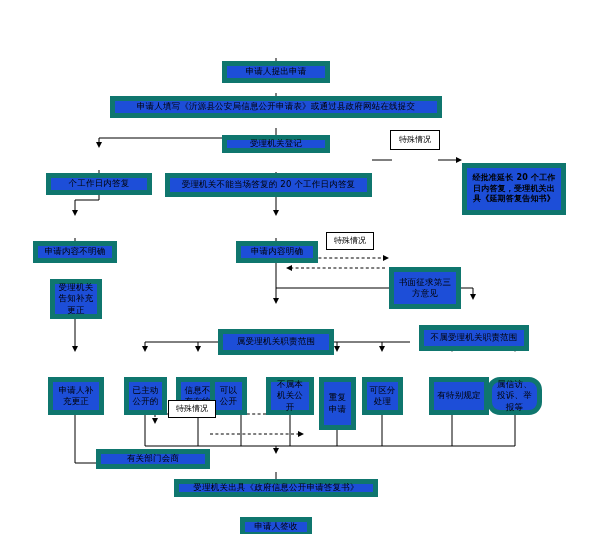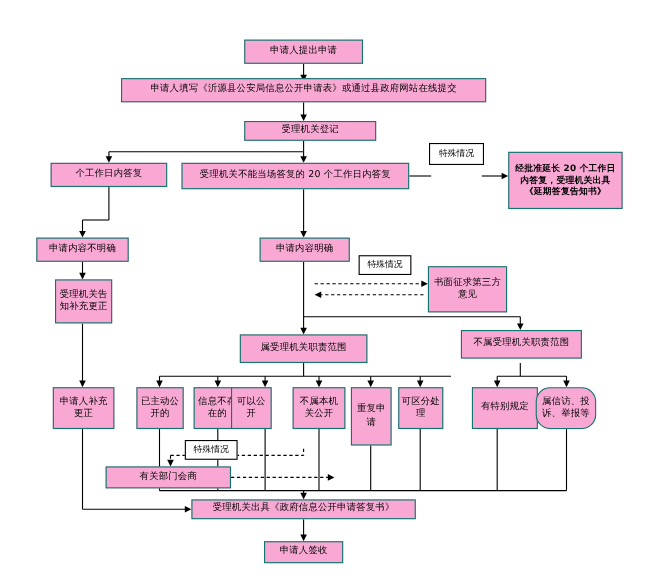--- a/index.html
+++ b/index.html
@@ -13,32 +13,33 @@
   #canvas {
     position: relative;
     width: 600px;
     height: 534px;
     background: #ffffff;
     overflow: hidden;
   }
   .node {
     position: absolute;
     box-sizing: border-box;
-    border: 1px solid #0f766e;
-    background: #f9a8d4;
+    border: 5px solid #0f766e;
+    background: #1d4ed8;
     color: #000000;
     display: flex;
     align-items: center;
     justify-content: center;
     text-align: center;
     font-size: 8.5px;
     line-height: 1.32;
     padding: 1px 2px;
     letter-spacing: 0.2px;
     z-index: 3;
+    margin-top: 25px;
   }
   .label {
     position: absolute;
     box-sizing: border-box;
     background: #ffffff;
     color: #000000;
     font-size: 8px;
     line-height: 1.2;
     text-align: center;
     display: flex;
@@ -163,21 +164,21 @@
     <polygon class="arrowhead" points="304,434 298,431 298,437"></polygon>
 
     <line x1="276" y1="472" x2="276" y2="488"></line>
     <polygon class="arrowhead" points="276,492 273,486 279,486"></polygon>
   </svg>
 
   <div class="node" style="left:222px; top:36px; width:108px; height:22px;">申请人提出申请</div>
 
   <div class="node" style="left:110px; top:71px; width:332px; height:22px;">申请人填写《沂源县公安局信息公开申请表》或通过县政府网站在线提交</div>
 
-  <div class="node" style="left:222px; top:110px; width:120px; height:18px;">受理机关登记</div>
+  <div class="node" style="left:222px; top:110px; width:108px; height:18px;">受理机关登记</div>
 
   <div class="node" style="left:46px; top:148px; width:106px; height:22px;">个工作日内答复</div>
 
   <div class="node" style="left:165px; top:148px; width:207px; height:24px;">受理机关不能当场答复的 20 个工作日内答复</div>
 
   <div class="node" style="left:462px; top:138px; width:104px; height:52px; font-size:8px;font-weight:bold;">经批准延长 20 个工作日内答复，受理机关出具《延期答复告知书》</div>
 
   <div class="label" style="left:390px; top:130px; width:50px; height:20px; border:1px solid #000;">特殊情况</div>
 
   <div class="node" style="left:33px; top:216px; width:84px; height:22px;">申请内容不明确</div>

